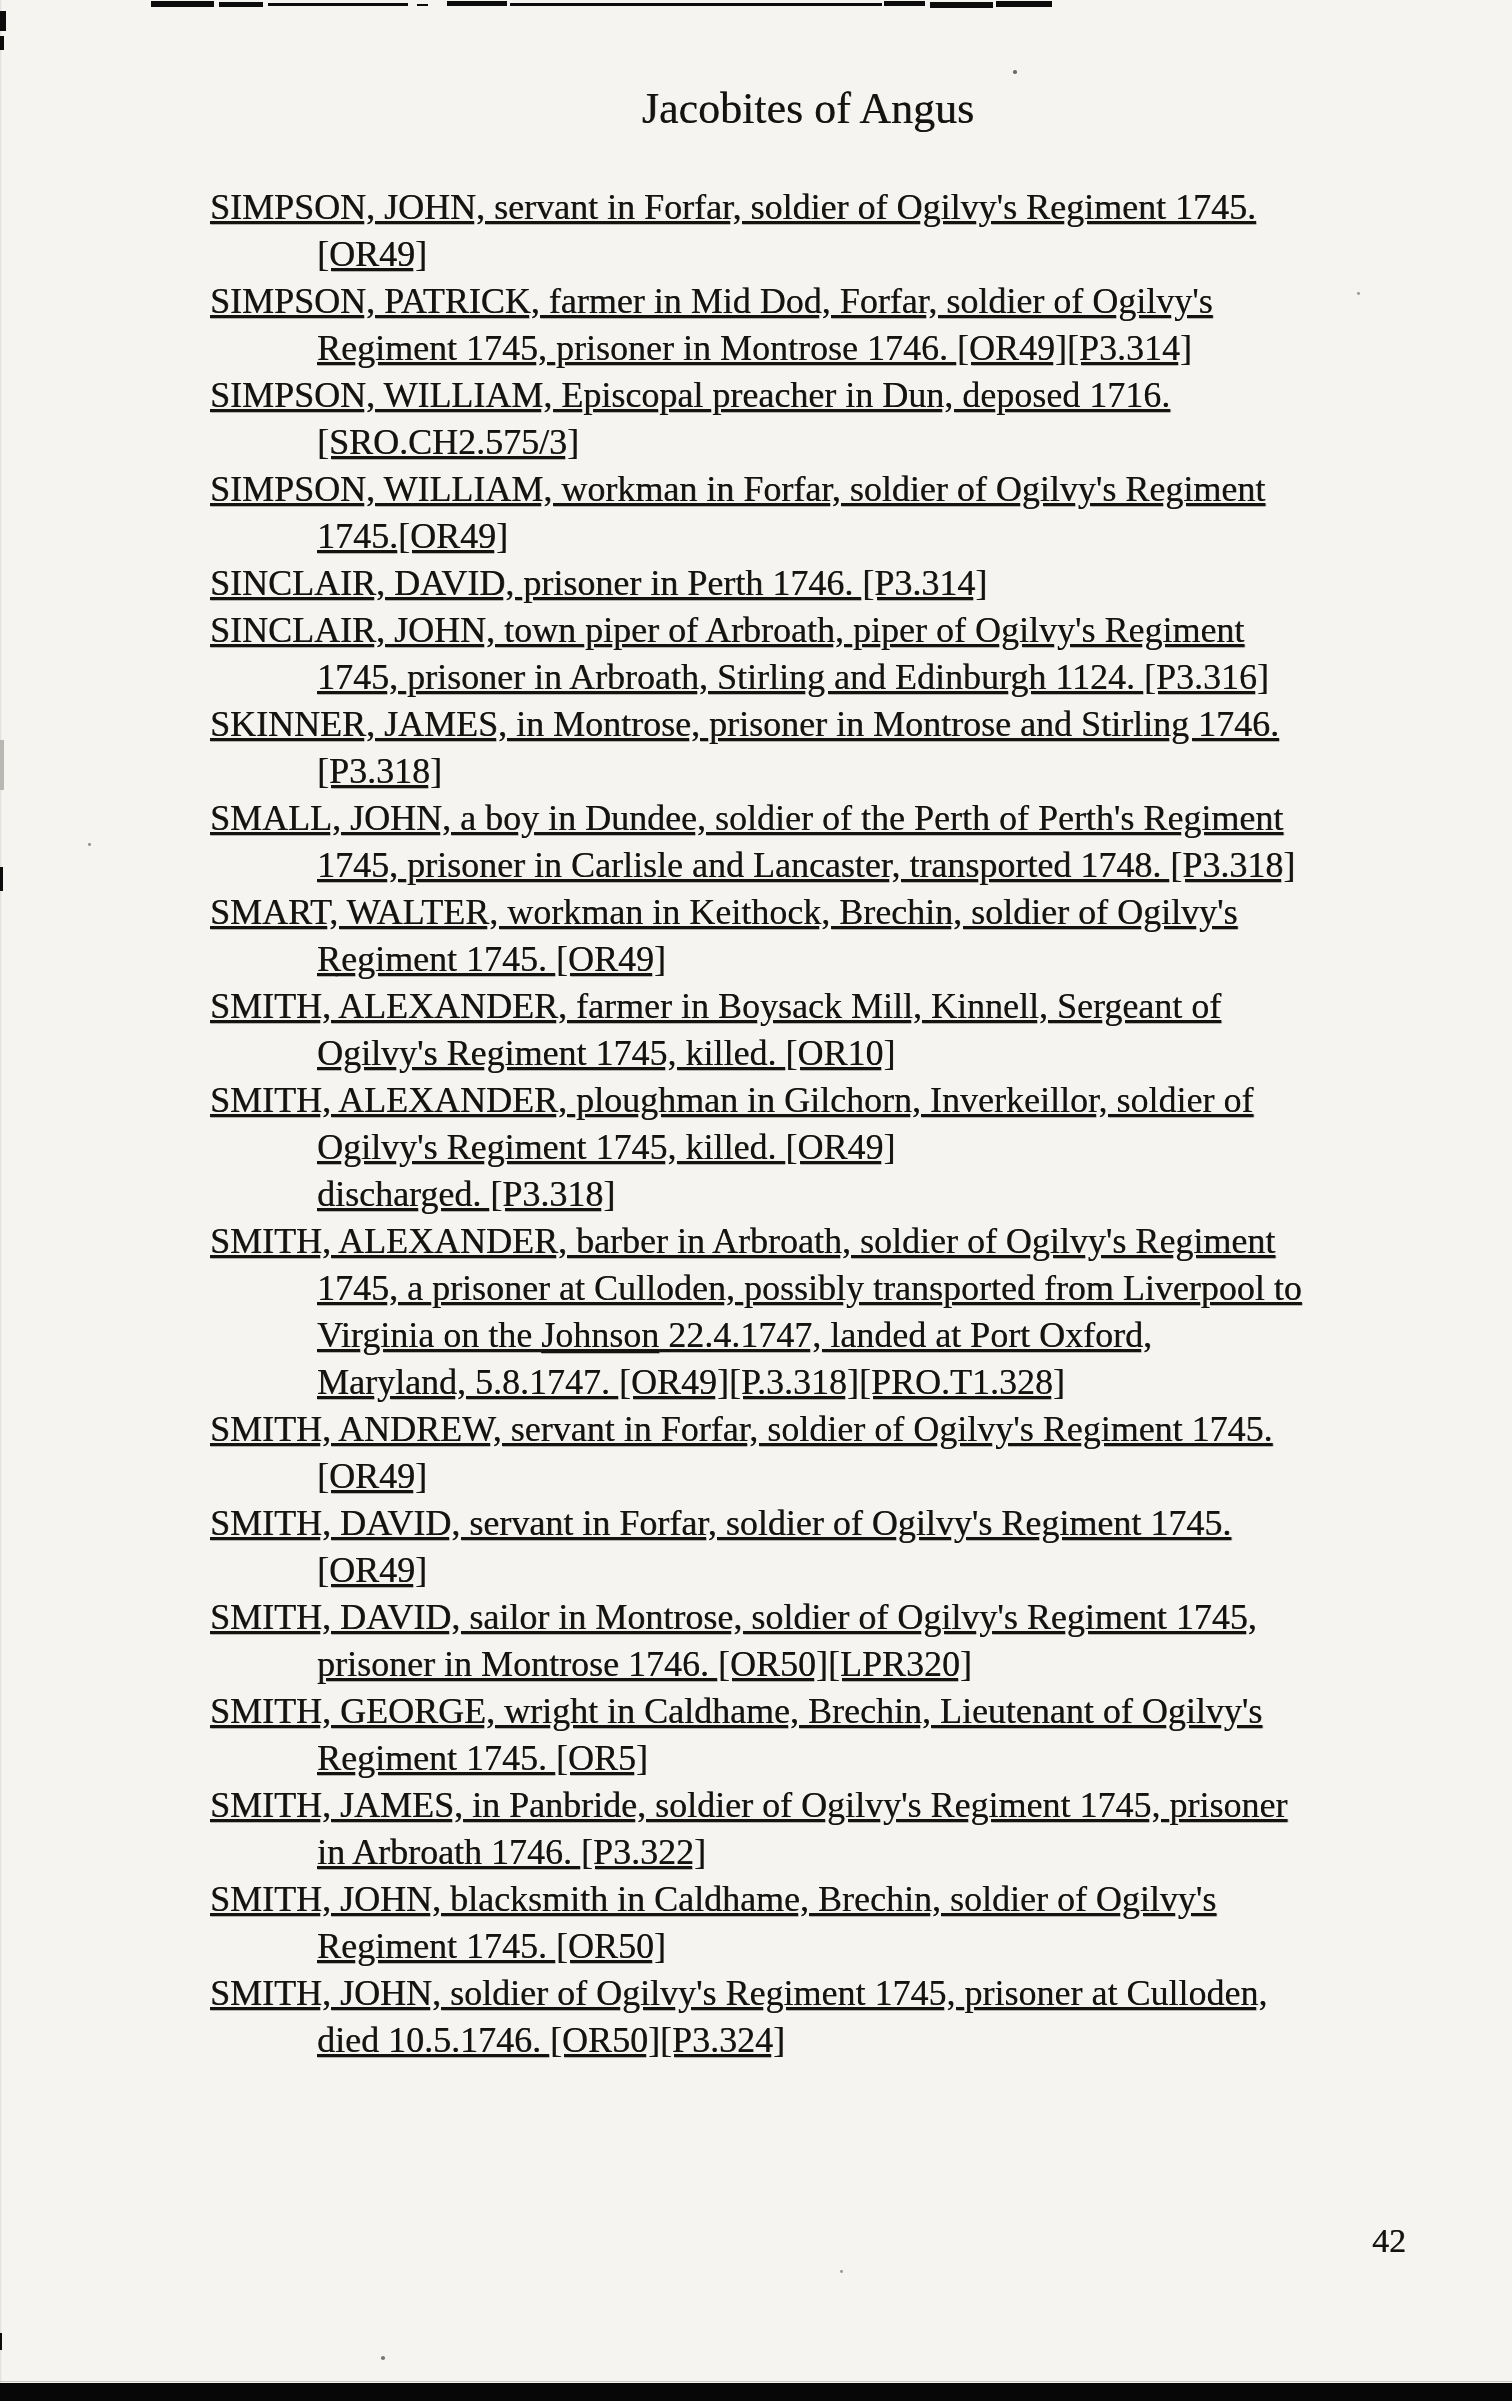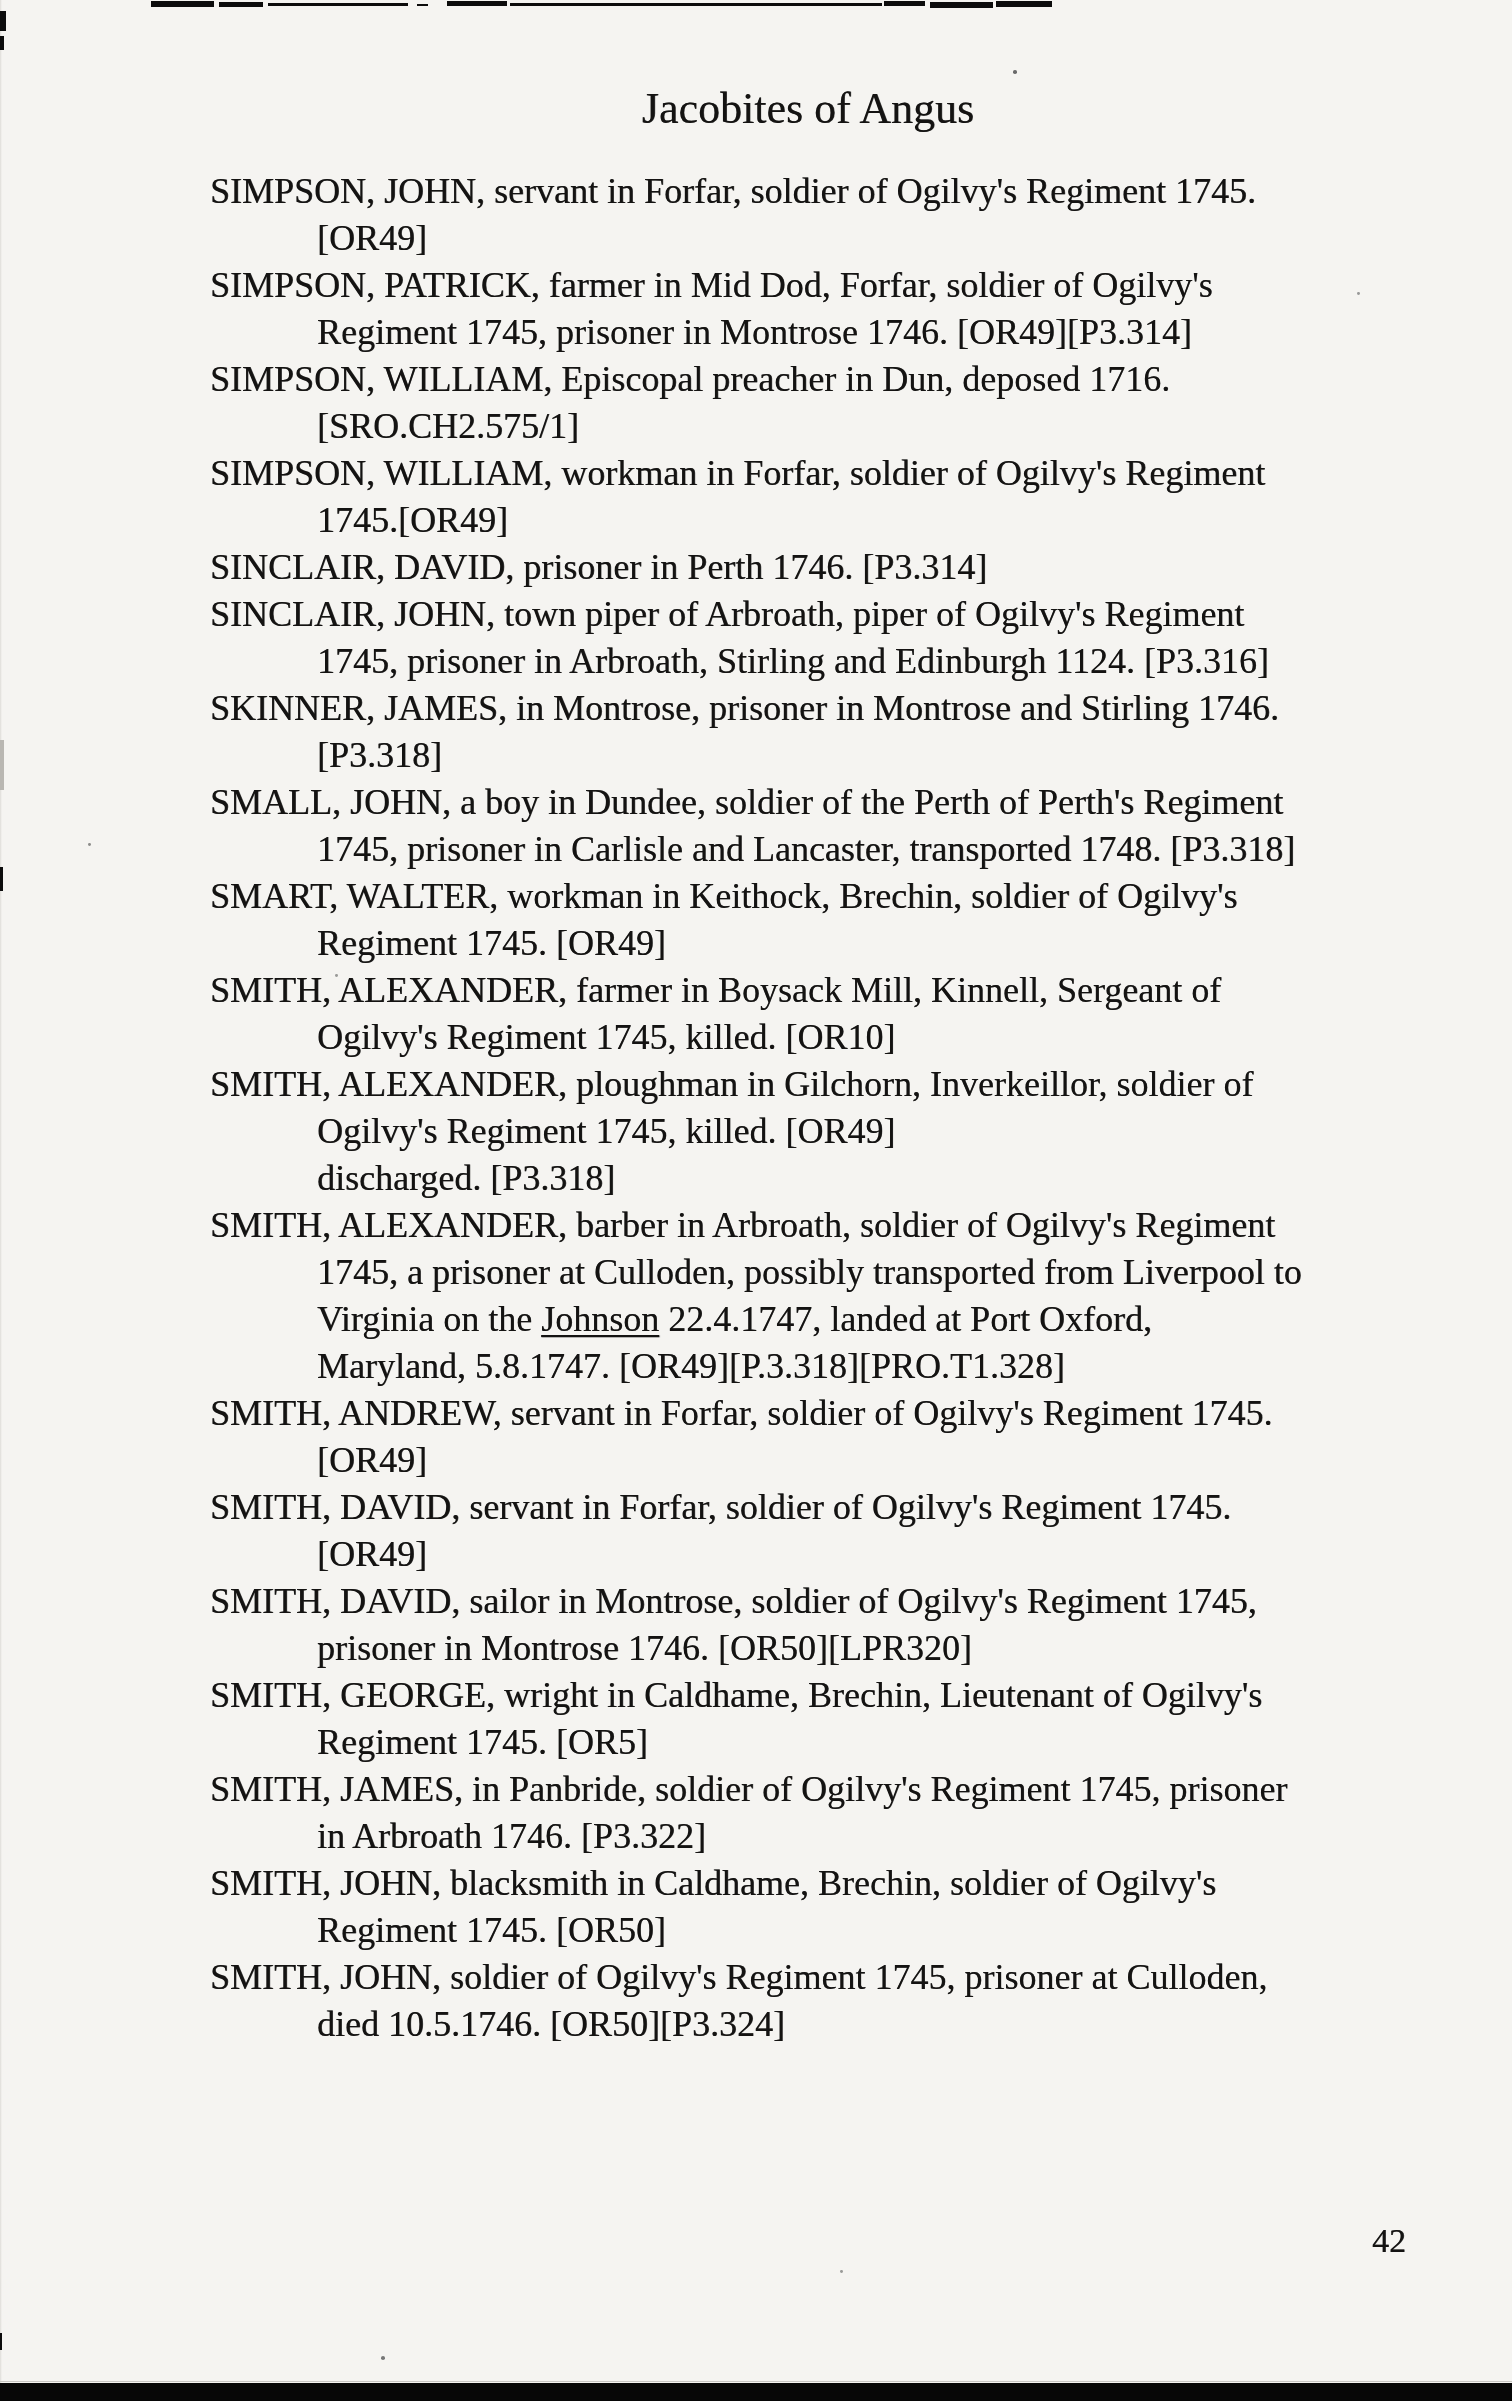--- a/index.html
+++ b/index.html
@@ -55,23 +55,24 @@
     left: 210px;
     width: 1196px;
     text-align: center;
     font-size: 44px;
     line-height: 37px;
     text-shadow: 0.4px 0.4px 0 rgba(15,15,15,0.7);
     white-space: nowrap;
   }
   .text-block {
     position: absolute;
-    top: 168px;
+    top: 184px;
     left: 210px;
     width: 1196px;
+    text-decoration: underline;
   }
   .entry .line {
     font-size: 36px;
     line-height: 47px;
     white-space: nowrap;
     text-shadow: 0.4px 0.4px 0 rgba(15,15,15,0.7);
   }
   .entry .cont {
     padding-left: 107px;
   }
@@ -127,21 +128,21 @@
       <div class="entry">
         <div class="line">SIMPSON, JOHN, servant in Forfar, soldier of Ogilvy's Regiment 1745.</div>
         <div class="line cont">[OR49]</div>
       </div>
       <div class="entry">
         <div class="line">SIMPSON, PATRICK, farmer in Mid Dod, Forfar, soldier of Ogilvy's</div>
         <div class="line cont">Regiment 1745, prisoner in Montrose 1746. [OR49][P3.314]</div>
       </div>
       <div class="entry">
         <div class="line">SIMPSON, WILLIAM, Episcopal preacher in Dun, deposed 1716.</div>
-        <div class="line cont">[SRO.CH2.575/1]</div>
+        <div class="line cont">[SRO.CH2.575/3]</div>
       </div>
       <div class="entry">
         <div class="line">SIMPSON, WILLIAM, workman in Forfar, soldier of Ogilvy's Regiment</div>
         <div class="line cont">1745.[OR49]</div>
       </div>
       <div class="entry">
         <div class="line">SINCLAIR, DAVID, prisoner in Perth 1746. [P3.314]</div>
       </div>
       <div class="entry">
         <div class="line">SINCLAIR, JOHN, town piper of Arbroath, piper of Ogilvy's Regiment</div>

